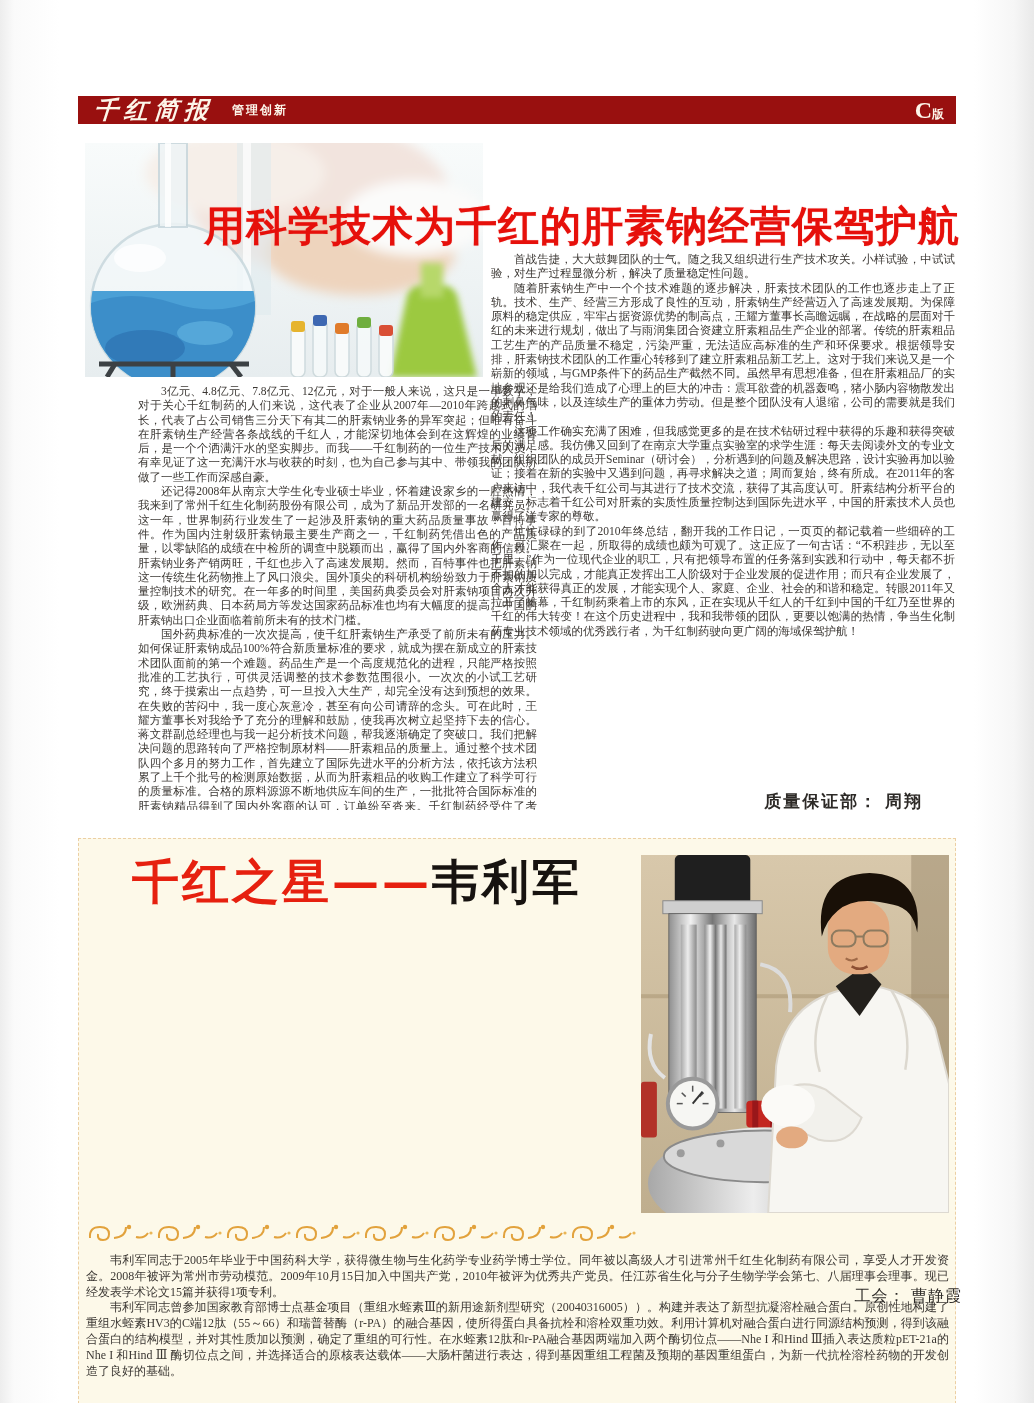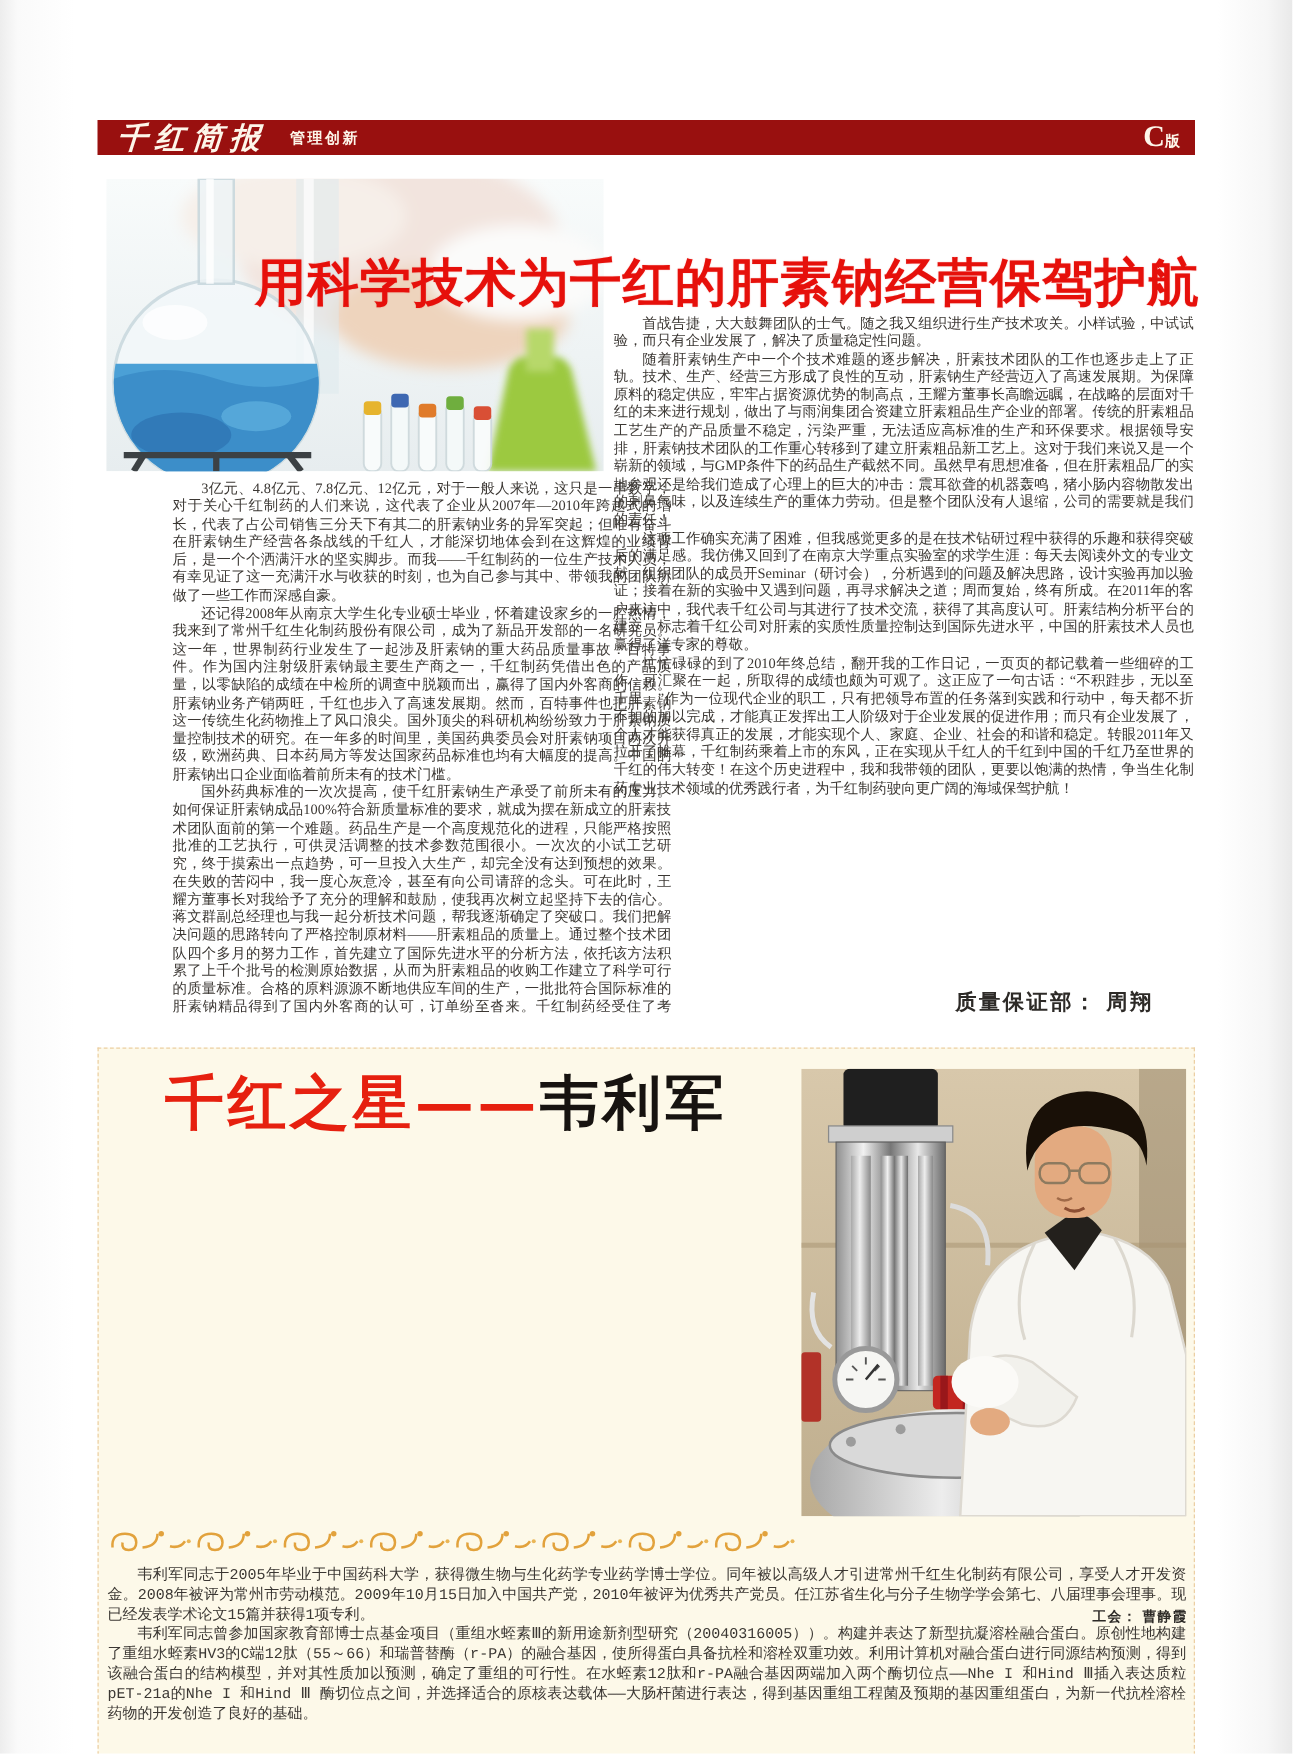--- a/index.html
+++ b/index.html
@@ -34,23 +34,23 @@
   
   .star-box{position:absolute;left:78px;top:838px;width:878px;height:576px;
     background:#fdf9e9;border:1px dashed #eccfa3;box-sizing:border-box;padding:0 6px 0 7px;overflow:hidden;}
   .engineer-photo{float:right;width:308px;height:358px;margin:16px 0 10px 12px;}
   .star-title{margin:12px 0 0 46px;font-size:47px;font-weight:bold;letter-spacing:3px;white-space:nowrap;
     font-family:"DejaVu Serif","Liberation Serif",serif;}
   .star-title .red{color:#e6200f;}
   .star-title .black{color:#171310;}
   .ornament{margin:8px 0 10px 2px;display:block;}
   .star-text{font-size:12px;line-height:15.8px;text-align:justify;color:#3b3733;}
-  .star-text p{margin:0;text-indent:2em;font-family:Liberation Mono, monospace;}
-  .sig2{position:absolute;left:560px;top:1286px;width:390px;text-align:right;
-    font-weight:bold;font-size:11px;letter-spacing:1px;color:#2d2a27;
+  .star-text p{margin:0;text-indent:2em;}
+  .sig2{position:absolute;left:572px;top:1286px;width:390px;text-align:right;
+    font-weight:normal;font-size:16px;letter-spacing:1px;color:#2d2a27;
     font-family:"Liberation Sans","DejaVu Sans",sans-serif;}
 </style>
 </head>
 <body>
 
 <div class="page">
 
   <div class="masthead">
     <span class="brand">千红简报</span>
     <span class="tagline">管理创新</span>
@@ -123,21 +123,21 @@
 
   <div class="headline">用科学技术为千红的肝素钠经营保驾护航</div>
 
   <div class="col col-left">
     <p>3亿元、4.8亿元、7.8亿元、12亿元，对于一般人来说，这只是一串数字；对于关心千红制药的人们来说，这代表了企业从2007年—2010年跨越式的增长，代表了占公司销售三分天下有其二的肝素钠业务的异军突起；但唯有奋斗在肝素钠生产经营各条战线的千红人，才能深切地体会到在这辉煌的业绩背后，是一个个洒满汗水的坚实脚步。而我——千红制药的一位生产技术人员，有幸见证了这一充满汗水与收获的时刻，也为自己参与其中、带领我的团队所做了一些工作而深感自豪。</p>
     <p>还记得2008年从南京大学生化专业硕士毕业，怀着建设家乡的一腔热情，我来到了常州千红生化制药股份有限公司，成为了新品开发部的一名研究员。这一年，世界制药行业发生了一起涉及肝素钠的重大药品质量事故：百特事件。作为国内注射级肝素钠最主要生产商之一，千红制药凭借出色的产品质量，以零缺陷的成绩在中检所的调查中脱颖而出，赢得了国内外客商的信赖。肝素钠业务产销两旺，千红也步入了高速发展期。然而，百特事件也把肝素钠这一传统生化药物推上了风口浪尖。国外顶尖的科研机构纷纷致力于肝素钠质量控制技术的研究。在一年多的时间里，美国药典委员会对肝素钠项目两次升级，欧洲药典、日本药局方等发达国家药品标准也均有大幅度的提高。中国的肝素钠出口企业面临着前所未有的技术门槛。</p>
     <p>国外药典标准的一次次提高，使千红肝素钠生产承受了前所未有的压力。如何保证肝素钠成品100%符合新质量标准的要求，就成为摆在新成立的肝素技术团队面前的第一个难题。药品生产是一个高度规范化的进程，只能严格按照批准的工艺执行，可供灵活调整的技术参数范围很小。一次次的小试工艺研究，终于摸索出一点趋势，可一旦投入大生产，却完全没有达到预想的效果。在失败的苦闷中，我一度心灰意冷，甚至有向公司请辞的念头。可在此时，王耀方董事长对我给予了充分的理解和鼓励，使我再次树立起坚持下去的信心。蒋文群副总经理也与我一起分析技术问题，帮我逐渐确定了突破口。我们把解决问题的思路转向了严格控制原材料——肝素粗品的质量上。通过整个技术团队四个多月的努力工作，首先建立了国际先进水平的分析方法，依托该方法积累了上千个批号的检测原始数据，从而为肝素粗品的收购工作建立了科学可行的质量标准。合格的原料源源不断地供应车间的生产，一批批符合国际标准的肝素钠精品得到了国内外客商的认可，订单纷至沓来。千红制药经受住了考验，成功跨越了欧美发达国家设立的技术门槛。</p>
   </div>
 
   <div class="col col-right">
-    <p>首战告捷，大大鼓舞团队的士气。随之我又组织进行生产技术攻关。小样试验，中试试验，而只有企业发展了，解决了质量稳定性问题。</p>
+    <p>首战告捷，大大鼓舞团队的士气。随之我又组织进行生产技术攻关。小样试验，中试试验，对生产过程显微分析，解决了质量稳定性问题。</p>
     <p>随着肝素钠生产中一个个技术难题的逐步解决，肝素技术团队的工作也逐步走上了正轨。技术、生产、经营三方形成了良性的互动，肝素钠生产经营迈入了高速发展期。为保障原料的稳定供应，牢牢占据资源优势的制高点，王耀方董事长高瞻远瞩，在战略的层面对千红的未来进行规划，做出了与雨润集团合资建立肝素粗品生产企业的部署。传统的肝素粗品工艺生产的产品质量不稳定，污染严重，无法适应高标准的生产和环保要求。根据领导安排，肝素钠技术团队的工作重心转移到了建立肝素粗品新工艺上。这对于我们来说又是一个崭新的领域，与GMP条件下的药品生产截然不同。虽然早有思想准备，但在肝素粗品厂的实地参观还是给我们造成了心理上的巨大的冲击：震耳欲聋的机器轰鸣，猪小肠内容物散发出的刺鼻气味，以及连续生产的重体力劳动。但是整个团队没有人退缩，公司的需要就是我们的责任！</p>
     <p>这项工作确实充满了困难，但我感觉更多的是在技术钻研过程中获得的乐趣和获得突破后的满足感。我仿佛又回到了在南京大学重点实验室的求学生涯：每天去阅读外文的专业文献，组织团队的成员开Seminar（研讨会），分析遇到的问题及解决思路，设计实验再加以验证；接着在新的实验中又遇到问题，再寻求解决之道；周而复始，终有所成。在2011年的客户来访中，我代表千红公司与其进行了技术交流，获得了其高度认可。肝素结构分析平台的建立，标志着千红公司对肝素的实质性质量控制达到国际先进水平，中国的肝素技术人员也赢得了洋专家的尊敬。</p>
     <p>忙忙碌碌的到了2010年终总结，翻开我的工作日记，一页页的都记载着一些细碎的工作，可汇聚在一起，所取得的成绩也颇为可观了。这正应了一句古话：“不积跬步，无以至千里。”作为一位现代企业的职工，只有把领导布置的任务落到实践和行动中，每天都不折不扣的加以完成，才能真正发挥出工人阶级对于企业发展的促进作用；而只有企业发展了，个人才能获得真正的发展，才能实现个人、家庭、企业、社会的和谐和稳定。转眼2011年又拉开了帷幕，千红制药乘着上市的东风，正在实现从千红人的千红到中国的千红乃至世界的千红的伟大转变！在这个历史进程中，我和我带领的团队，更要以饱满的热情，争当生化制药专业技术领域的优秀践行者，为千红制药驶向更广阔的海域保驾护航！</p>
   </div>
 
   <div class="sig1">质量保证部：  周翔</div>
 
   <div class="star-box">
 
     <svg class="engineer-photo" viewBox="0 0 310 360" preserveAspectRatio="none">

